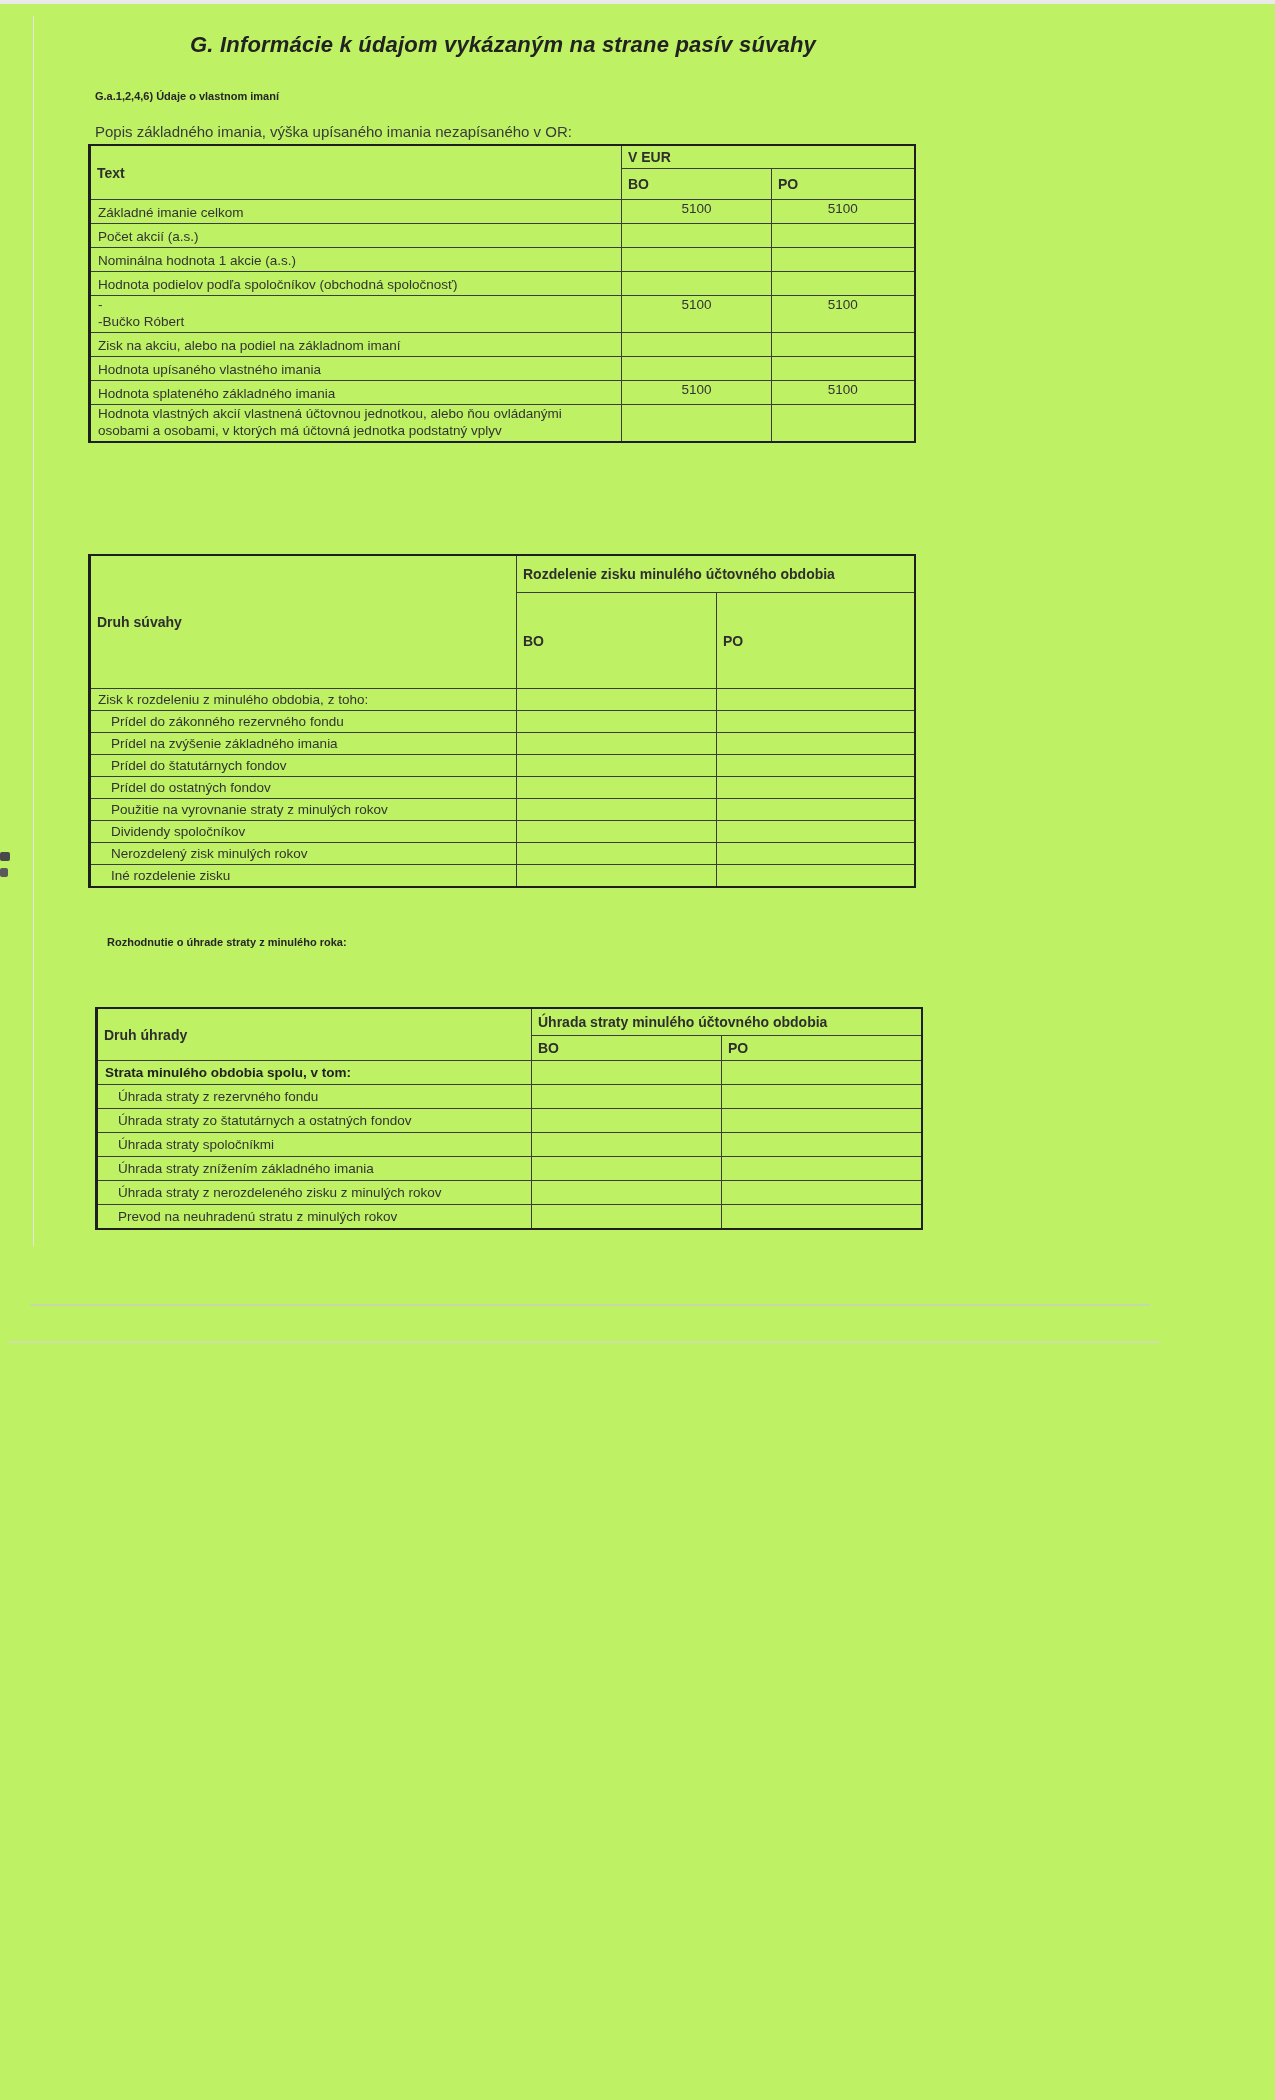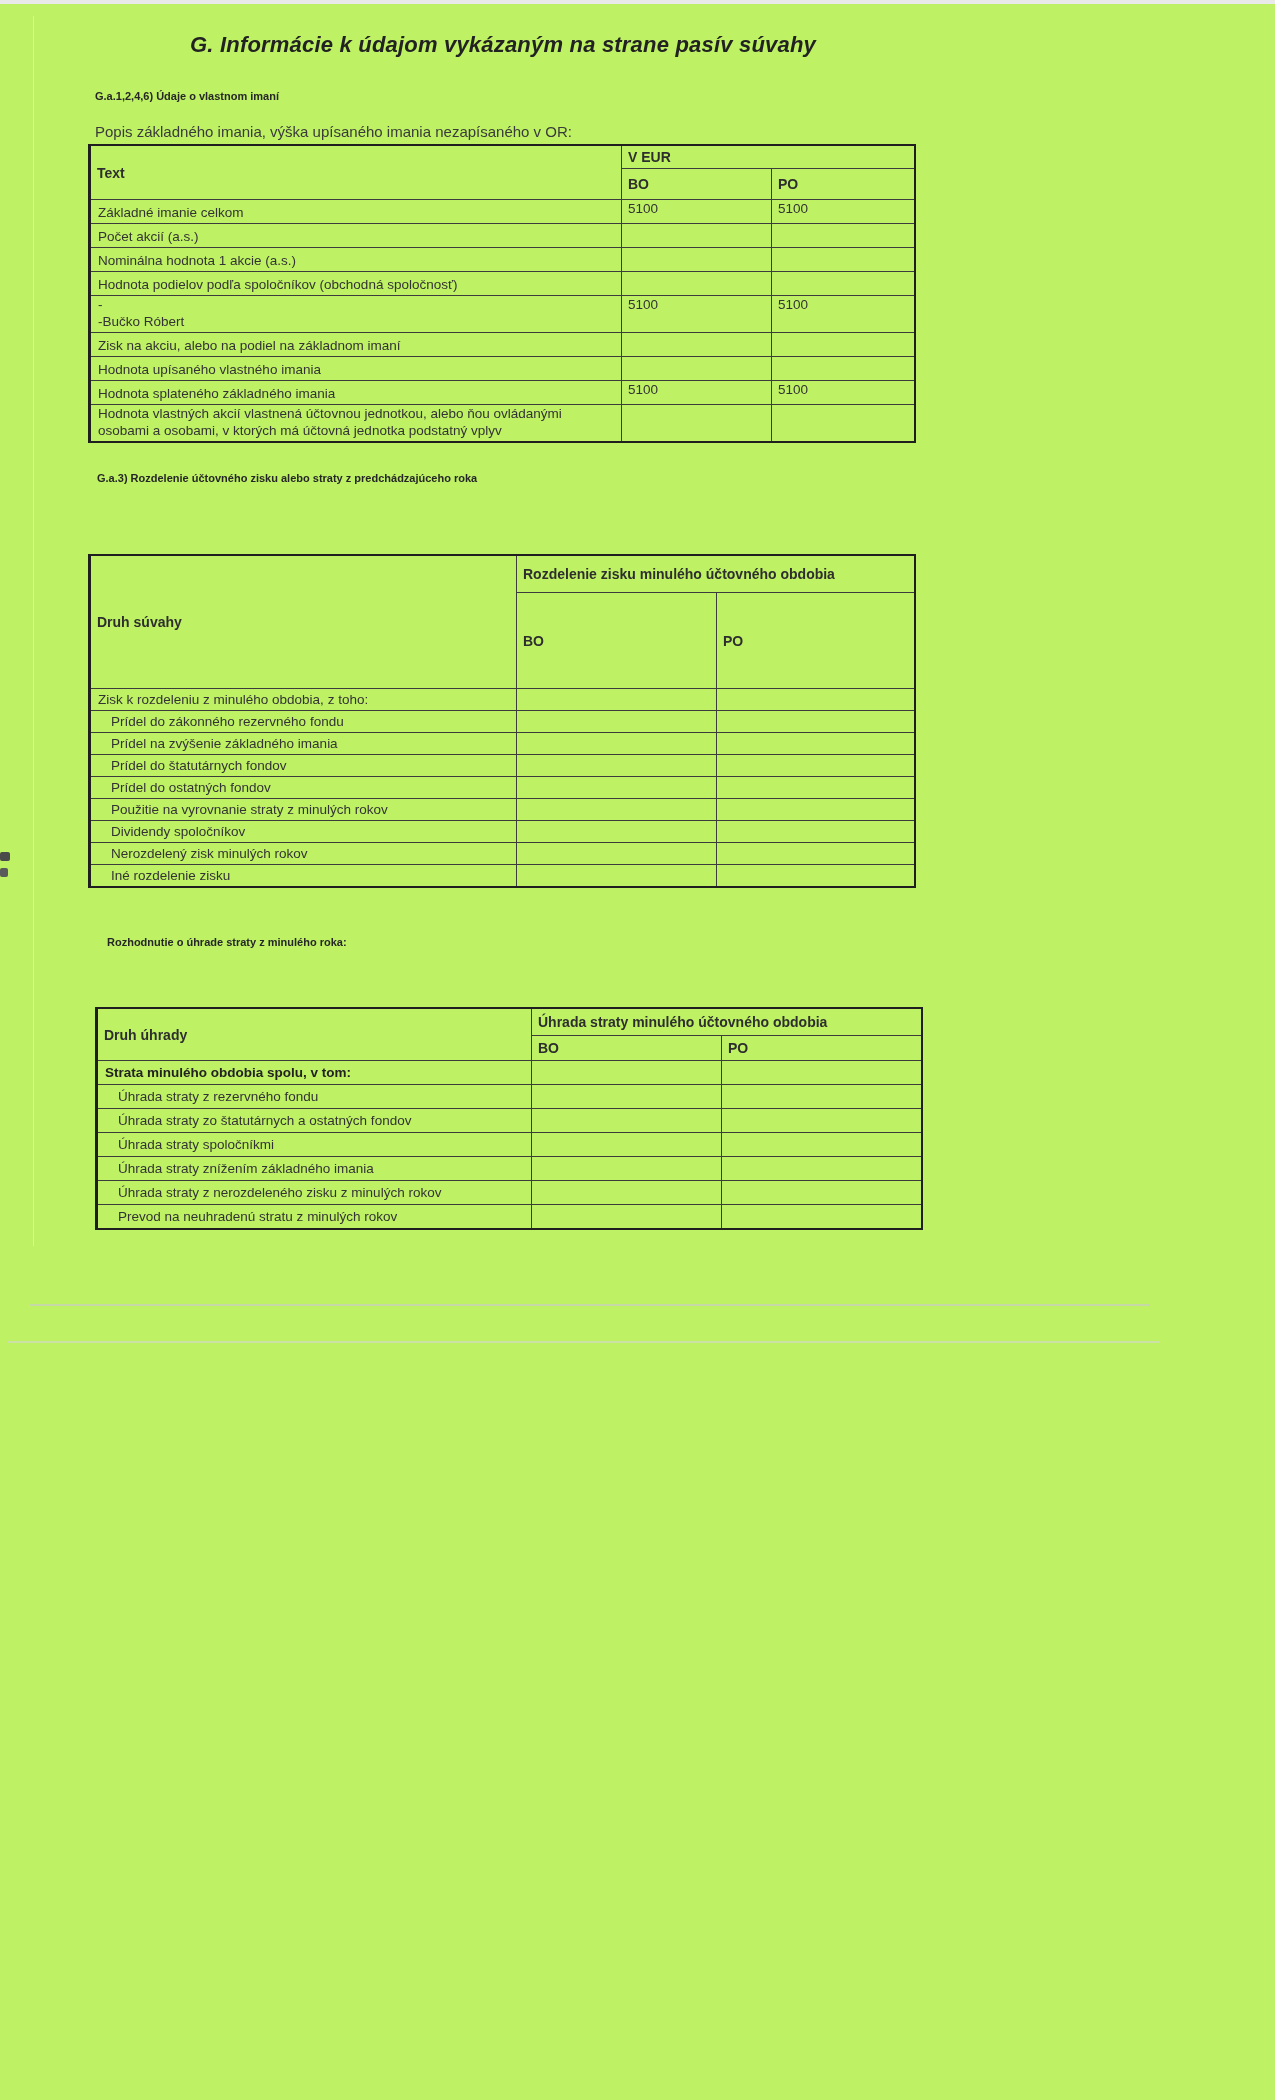--- a/index.html
+++ b/index.html
@@ -54,21 +54,21 @@
   #table1{width:825px;}
   #table1 .hr1 th{height:20px;}
   #table1 .hr2 th{height:28px;}
   #table1 td.lbl{
     vertical-align:bottom;
     white-space:pre-line;
     padding-left:7px;
     line-height:1.25;
   }
   #table1 td.val{
-    text-align:left;
+    text-align:center;
     vertical-align:top;
     padding-right:6px;
   }
   #table1 tbody tr{height:24px;}
   
   #table2{width:825px;}
   #table2 .grp-row th{height:34px;}
   #table2 .bopo-row th{height:93px;}
   #table2 tbody tr{height:22px;}
   
@@ -168,21 +168,20 @@
           <td class="val">5100</td>
         </tr>
         <tr>
           <td class="lbl">Hodnota vlastných akcií vlastnená účtovnou jednotkou, alebo ňou ovládanými osobami a osobami, v ktorých má účtovná jednotka podstatný vplyv</td>
           <td class="val"></td>
           <td class="val"></td>
         </tr>
       </tbody>
   </table>
 
-  <div class="abs sec-heading" style="left:97px;top:468px;">G.a.3) Rozdelenie účtovného zisku alebo straty z predchádzajúceho roka</div>
 
   <table id="table2" class="abs t" style="left:88px;top:550px;">
     <colgroup>
       <col style="width:427px">
         <col style="width:200px">
         <col style="width:198px">
     </colgroup>
     <thead>
       <tr class="grp-row">
         <th rowspan="2">Druh súvahy</th>

